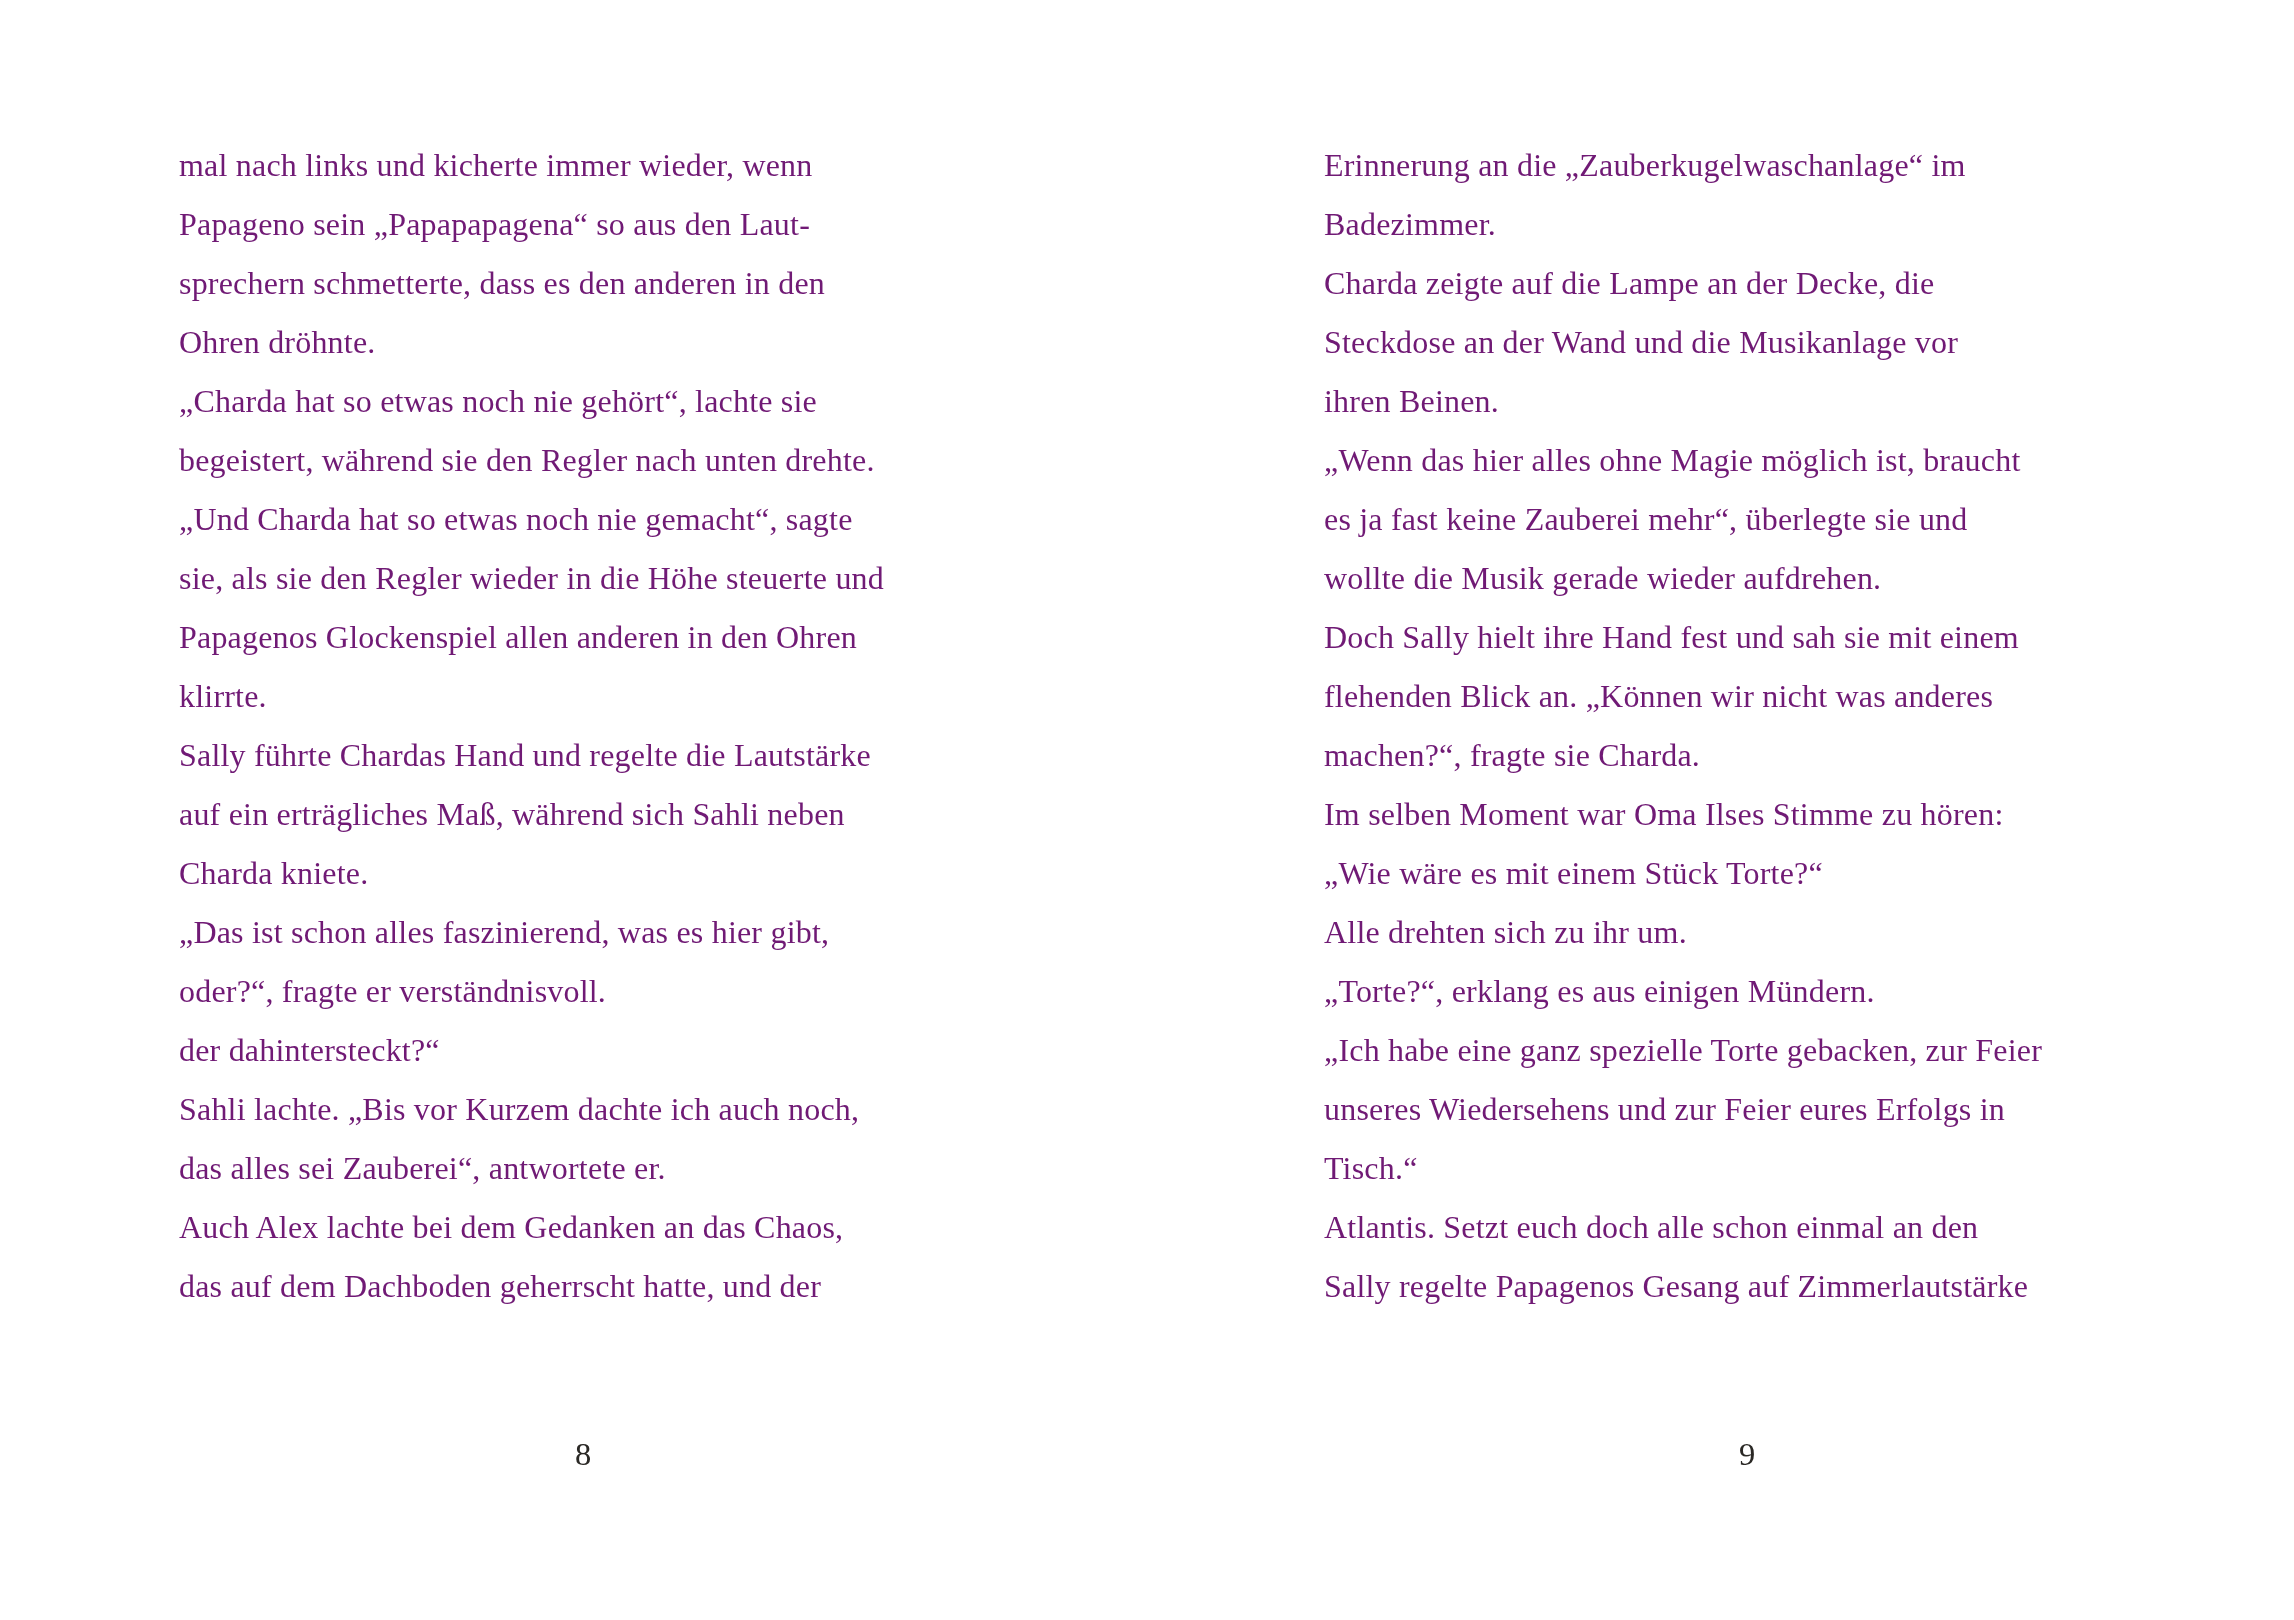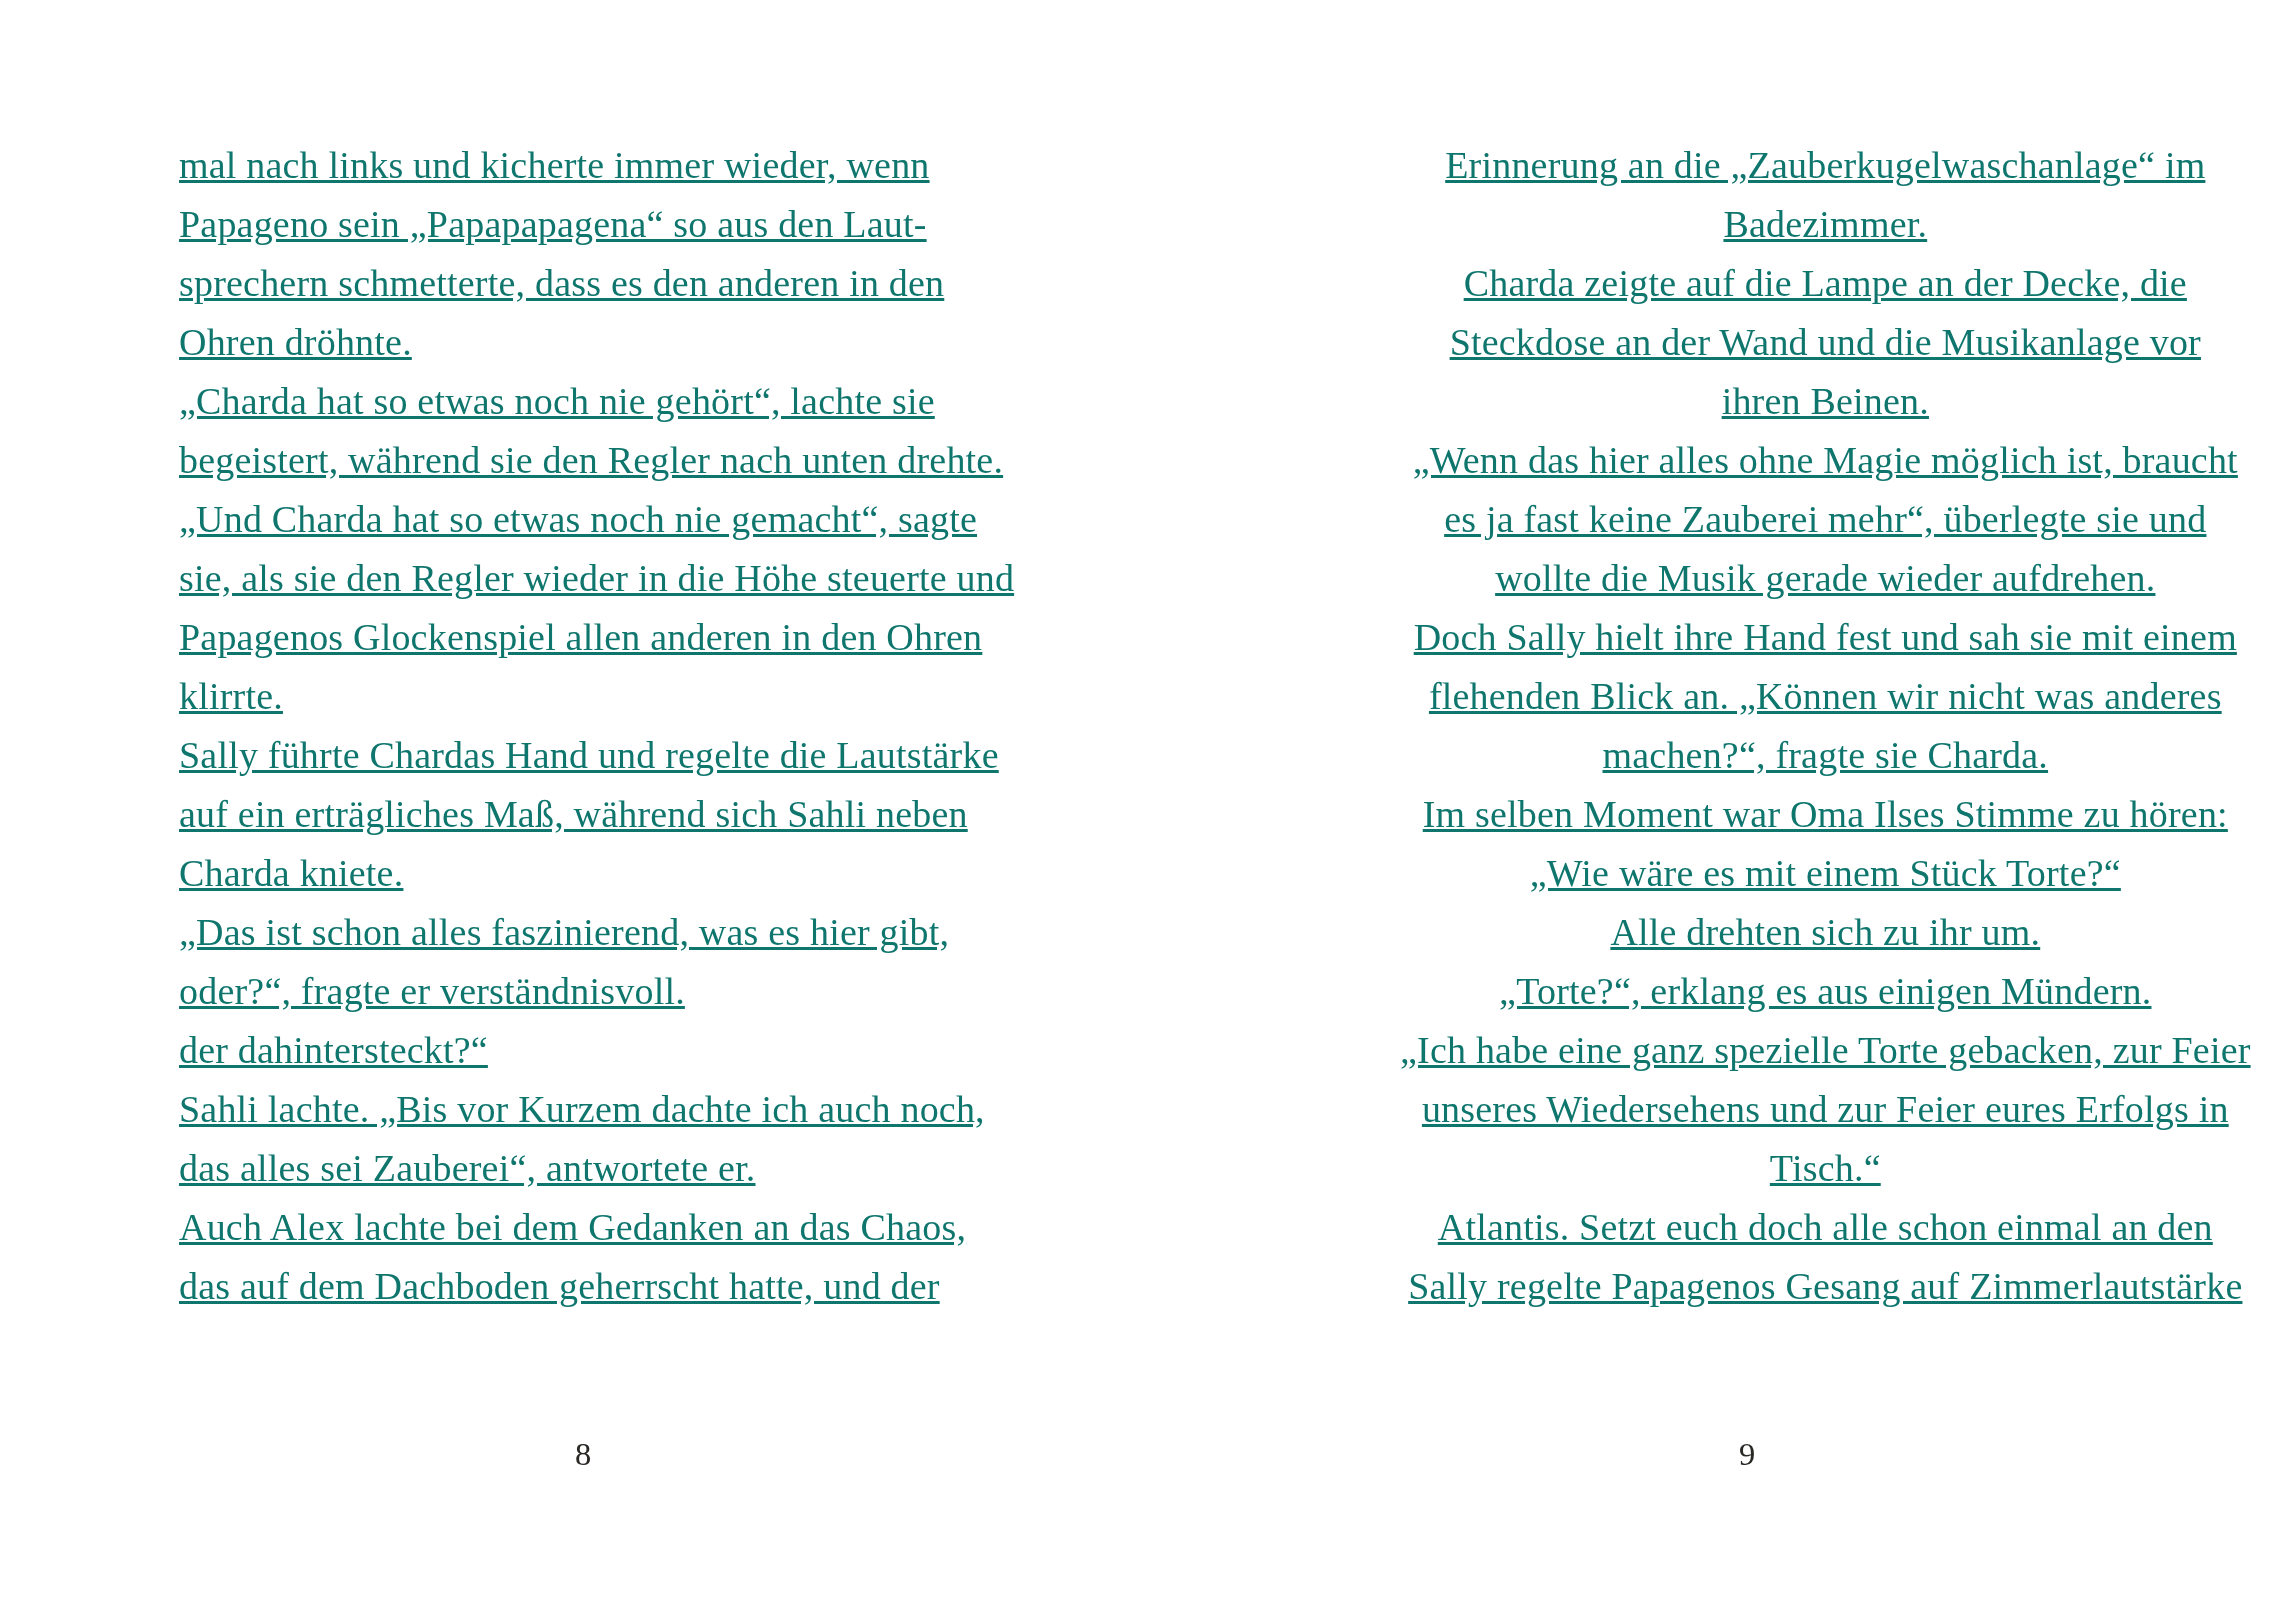--- a/index.html
+++ b/index.html
@@ -10,29 +10,28 @@
     width: 2294px;
     height: 1620px;
     position: relative;
     background: #ffffff;
     overflow: hidden;
     font-family: "Liberation Serif", "DejaVu Serif", serif;
   }
   .page-text {
     position: absolute;
     top: 136px;
-    font-size: 38px;
+    font-size: 32px;
     line-height: 59px;
-    color: #0f766e;
+    color: #701a75;
     white-space: nowrap;
     letter-spacing: 0.2px;
-    text-decoration: underline;
   }
   .page-left .page-text  { left: 179px; }
-  .page-right .page-text { left: 1400px; text-align: center; }
+  .page-right .page-text { left: 1324px; }
   .text-line {
     height: 59px;
   }
   .page-number {
     position: absolute;
     top: 1430px;
     font-size: 32.5px;
     line-height: 48px;
     color: #2a2825;
     text-align: center;

